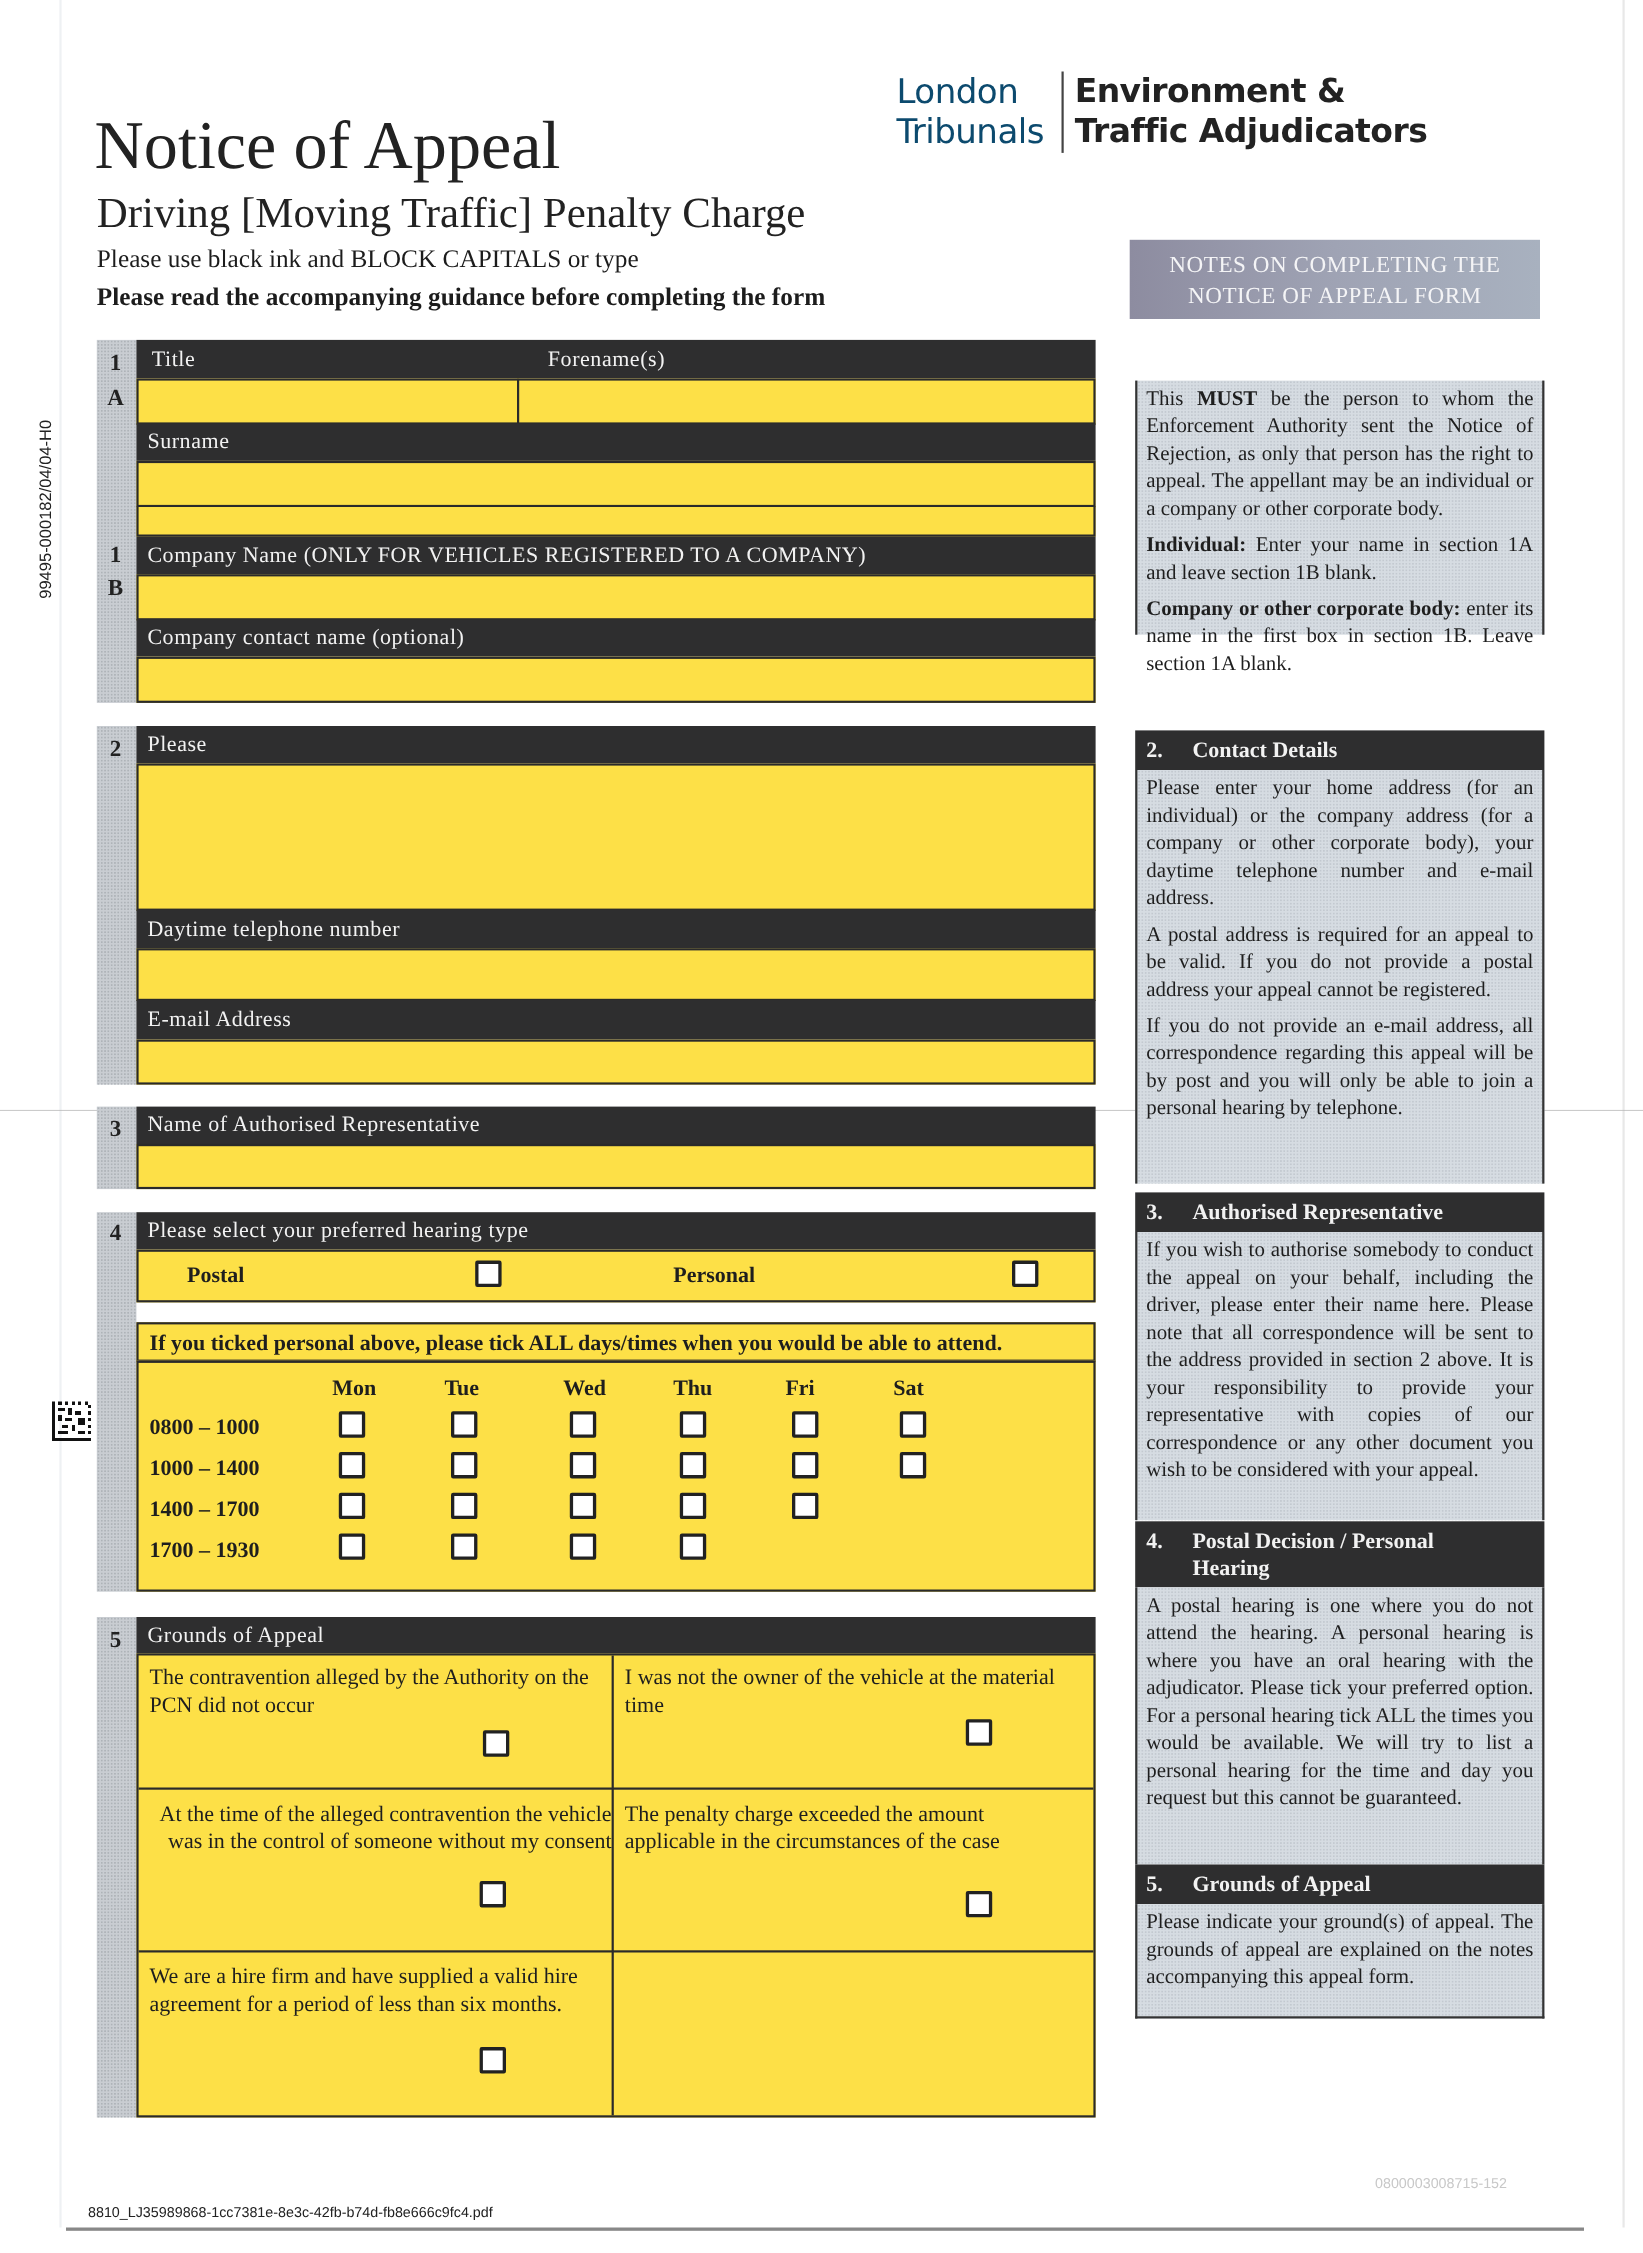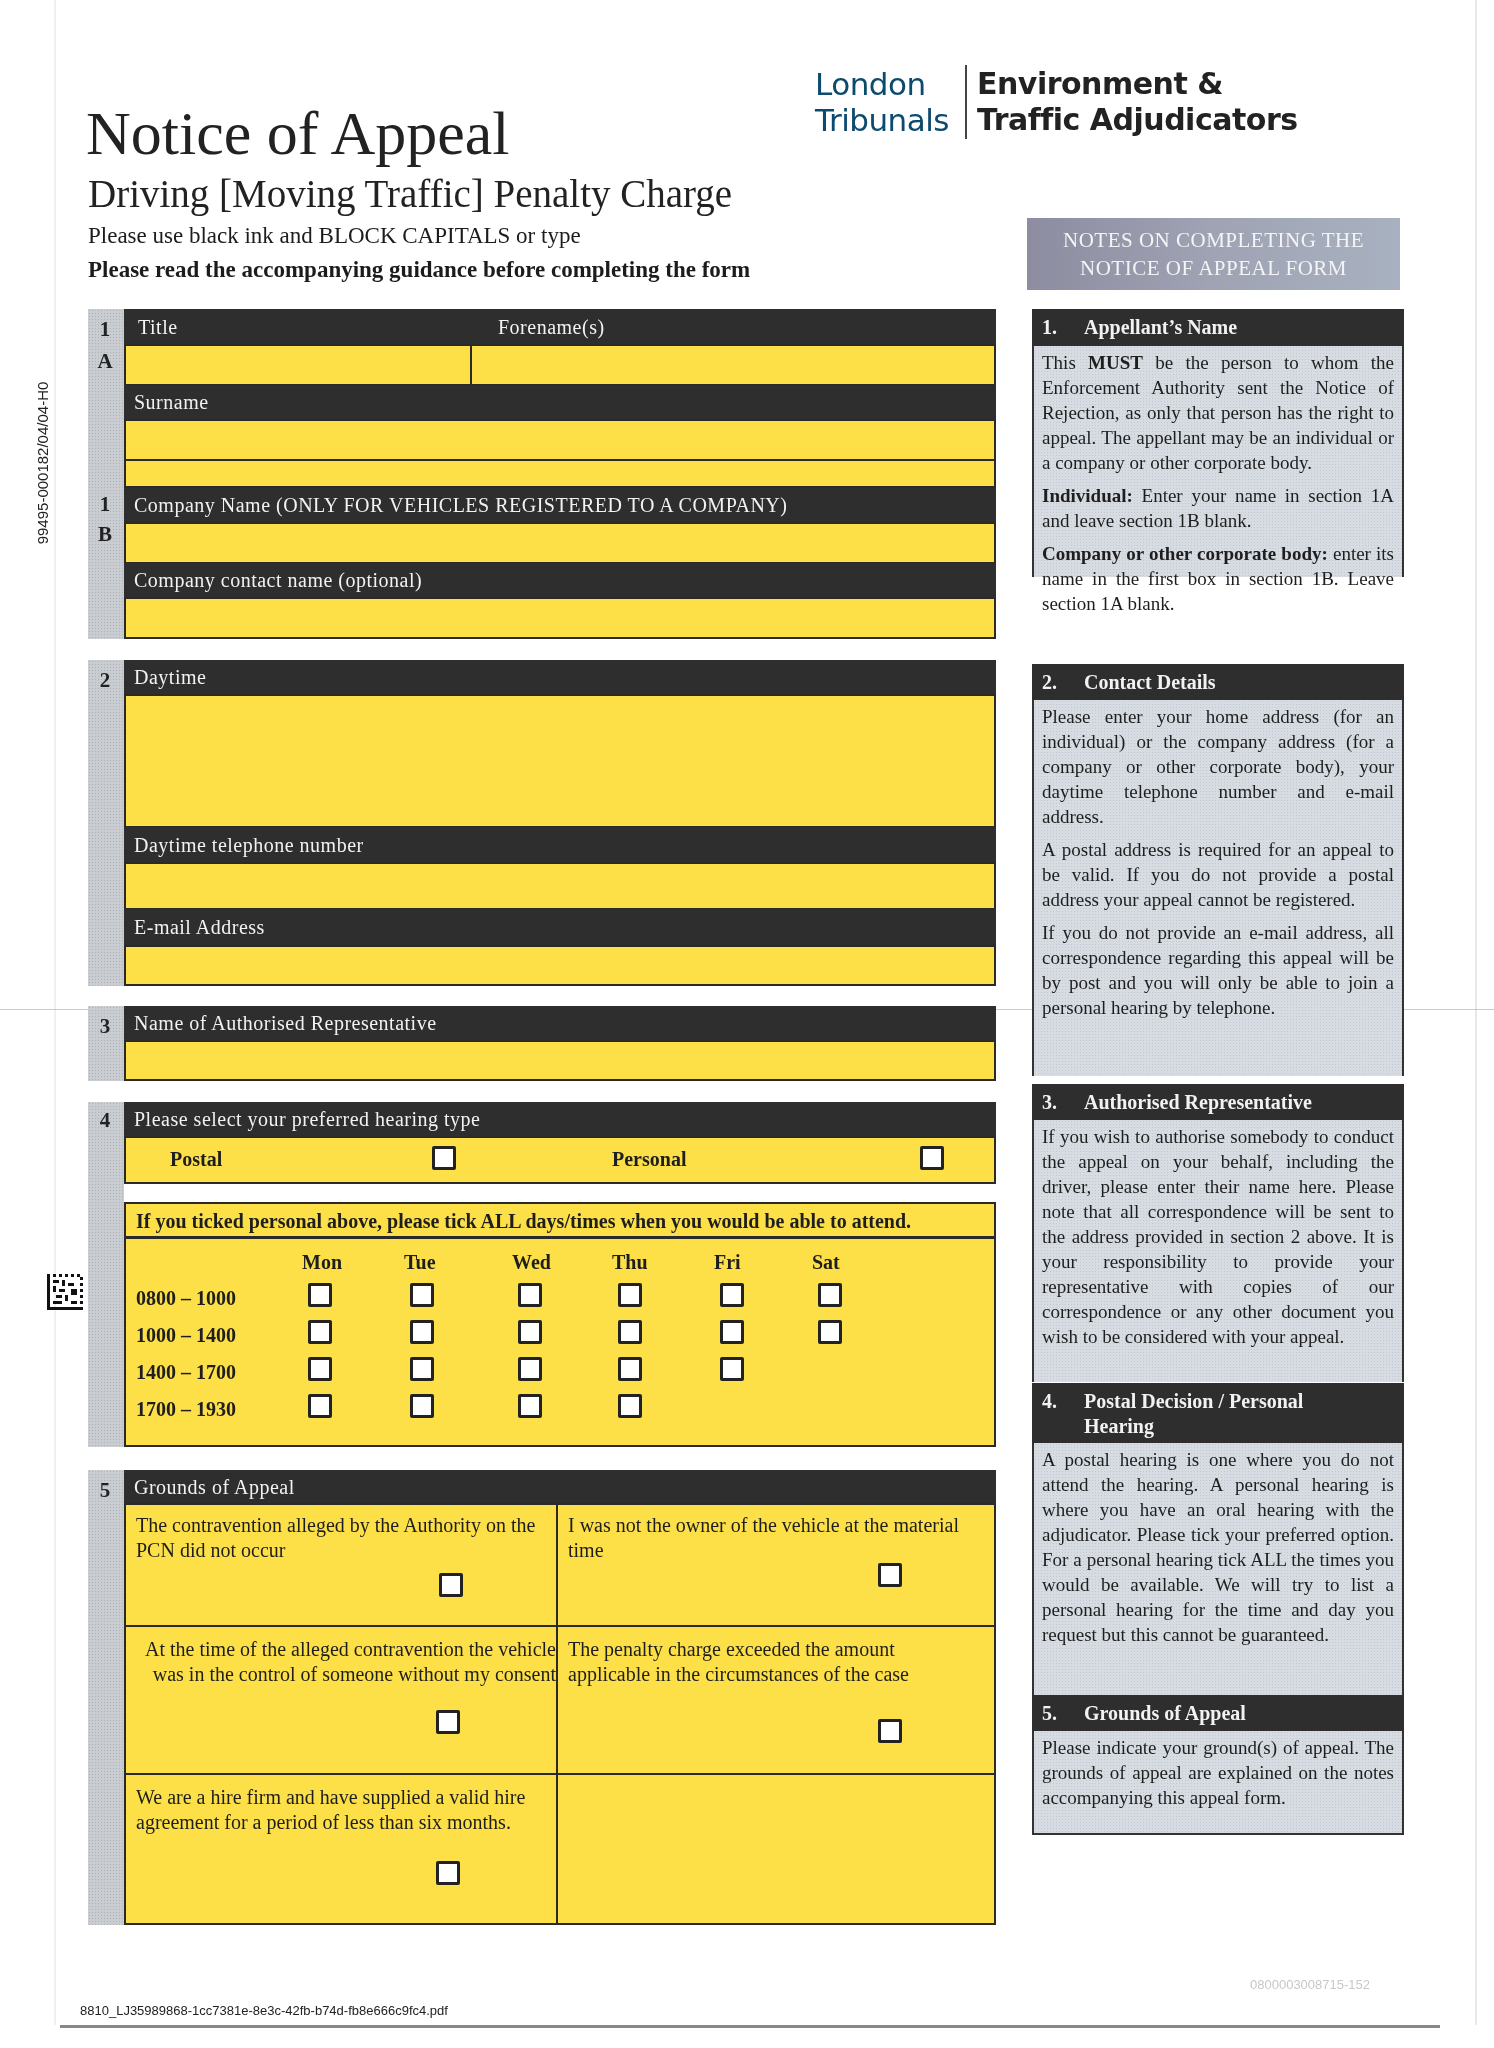--- a/index.html
+++ b/index.html
@@ -144,21 +144,21 @@
   <div class="bar" style="top:254px; height:34px;">
     <span style="left:10px;">Company contact name (optional)</span>
   </div>
   <div class="field" style="top:288px; height:42px;"></div>
 </div>
 
 <div class="abs form-col" style="top:660px; height:326px;">
   <div class="sec-tab" style="top:0; height:326px;"></div>
   <div class="sec-num" style="top:8px;">2</div>
   <div class="bar" style="top:0; height:34px;">
-    <span style="left:10px;">Daytime</span>
+    <span style="left:10px;">Please</span>
   </div>
   <div class="field" style="top:34px; height:134px;"></div>
   <div class="bar" style="top:167px; height:35px;">
     <span style="left:10px;">Daytime telephone number</span>
   </div>
   <div class="field" style="top:202px; height:48px;"></div>
   <div class="bar" style="top:249px; height:36px;">
     <span style="left:10px;">E-mail Address</span>
   </div>
   <div class="field" style="top:285px; height:41px;"></div>
@@ -245,21 +245,20 @@
 
     <div class="ground-text" style="left:442px; top:132px; width:400px;">The penalty charge exceeded the amount applicable in the circumstances of the case</div>
     <div class="checkbox" style="left:752px; top:214px;"></div>
 
     <div class="ground-text" style="left:10px; top:280px; width:410px;">We are a hire firm and have supplied a valid hire agreement for a period of less than six months.</div>
     <div class="checkbox" style="left:310px; top:356px;"></div>
   </div>
 </div>
 
 <div class="abs notes-col" id="notes-col" style="top:309px; height:1562px;">
-    <div class="note-head" style="top: 0px; height: 37px;"><span class="num">1.</span><span class="txt">Appellant’s Name</span></div>
     <div class="note-body" style="top: 37px; height: 231px;">
       <p><span>This <b>MUST</b> be the person to whom the Enforcement Authority sent the Notice of Rejection, as only that person has the right to appeal. The appellant may be an individual or a company or other corporate body.</span></p>
       <p><b>Individual:</b><span> Enter your name in section 1A and leave section 1B blank.</span></p>
       <p><b>Company or other corporate body:</b><span> enter its name in the first box in section 1B.  Leave section 1A blank.</span></p>
     </div>
     <div class="note-head" style="top: 355px; height: 36px;"><span class="num">2.</span><span class="txt">Contact Details</span></div>
     <div class="note-body" style="top: 391px; height: 376px;">
       <p><span>Please enter your home address (for an individual) or the company address (for a company or other corporate body), your daytime telephone number and e-mail address.</span></p>
       <p><span>A postal address is required for an appeal to be valid. If you do not provide a postal address your appeal cannot be registered.</span></p>
       <p><span>If you do not provide an e-mail address, all correspondence regarding this appeal will be by post and you will only be able to join a personal hearing by telephone.</span></p>

